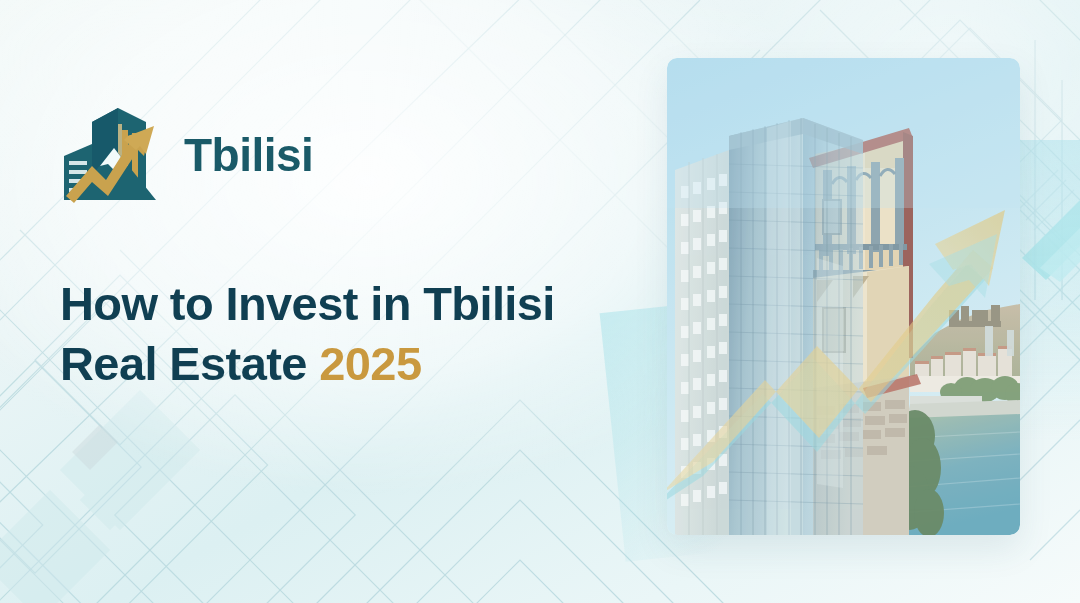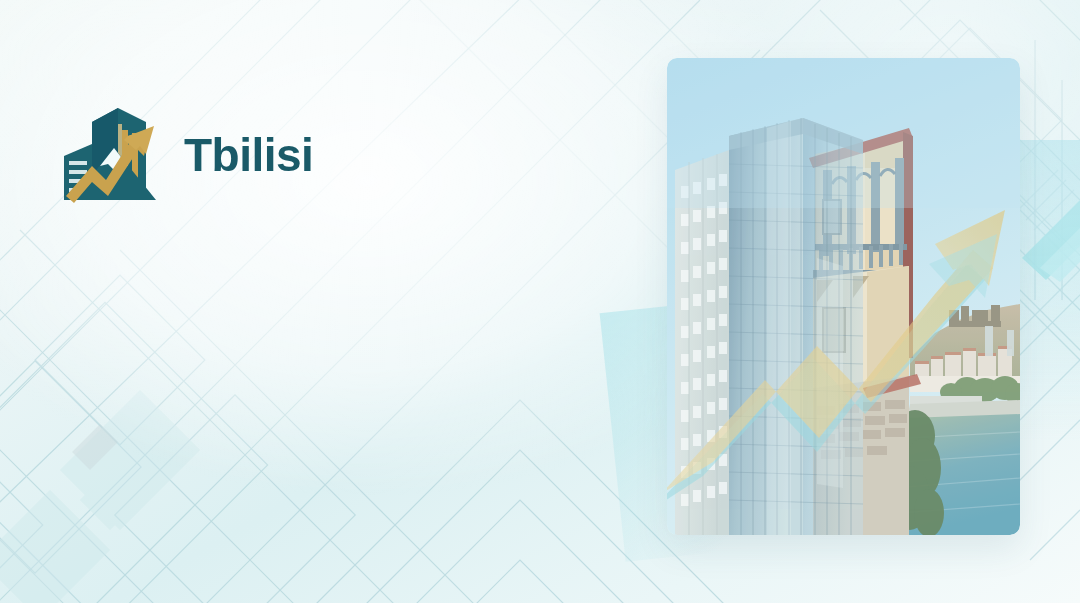--- a/index.html
+++ b/index.html
@@ -246,20 +246,21 @@
 
       <path d="M8 92 L34 62 L48 76 L72 38 L66 33 L92 26 L86 52 L80 46 L50 92 L34 78 L16 99 Z" fill="#c9a24e"></path>
 
       <path d="M70 32 L96 22 L88 50 L82 42 L78 46 L66 36 Z" fill="#cfa955"></path>
     </svg>
     <div class="logo-word">
       <span>Tbilisi</span>
     </div>
   </div>
 
+  <h1 class="headline"><span>How to Invest in Tbilisi</span><br><span>Real Estate </span><span class="year">2025</span></h1>
 
   <div class="hero-glow"></div>
   <div class="hero-glow-2"></div>
 
   <div class="hero-card">
     <svg class="hero-svg" viewBox="0 0 353 477" preserveAspectRatio="xMidYMid slice">
       <defs>
         <linearGradient id="sky" x1="0" y1="0" x2="0.3" y2="1">
           <stop offset="0%" stop-color="#a9d7ec"></stop>
           <stop offset="45%" stop-color="#bfe2f0"></stop>

